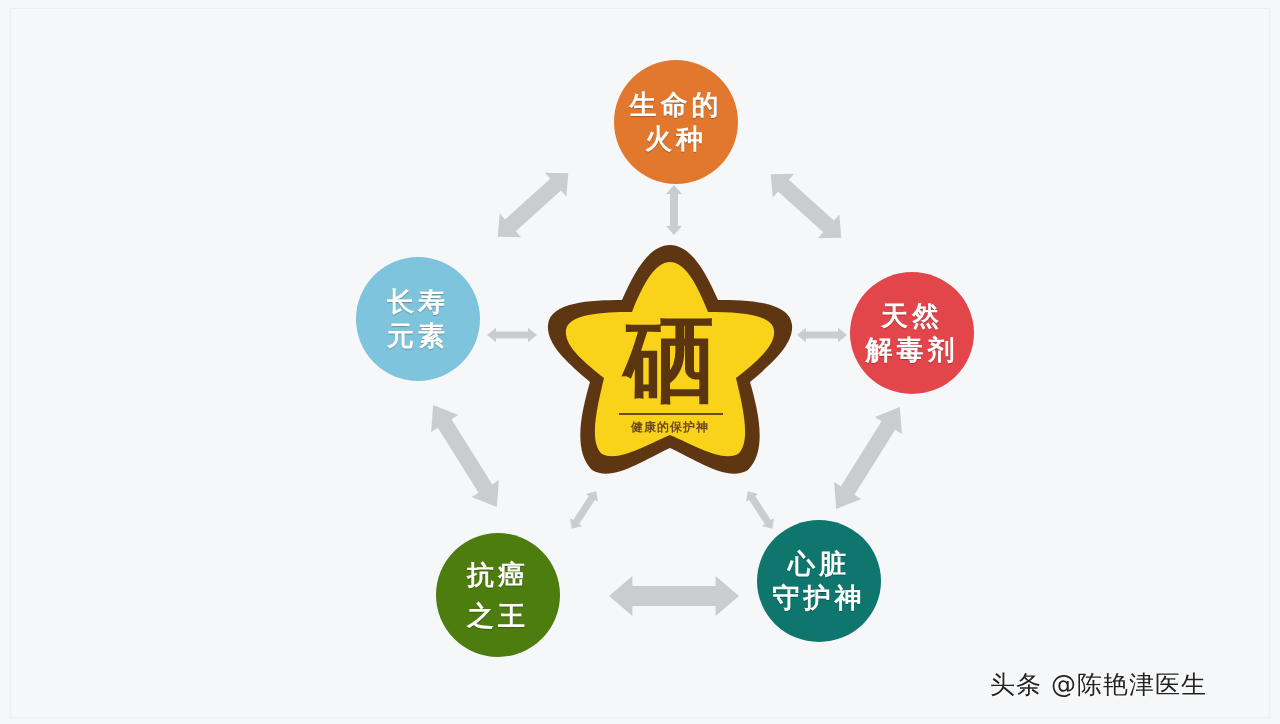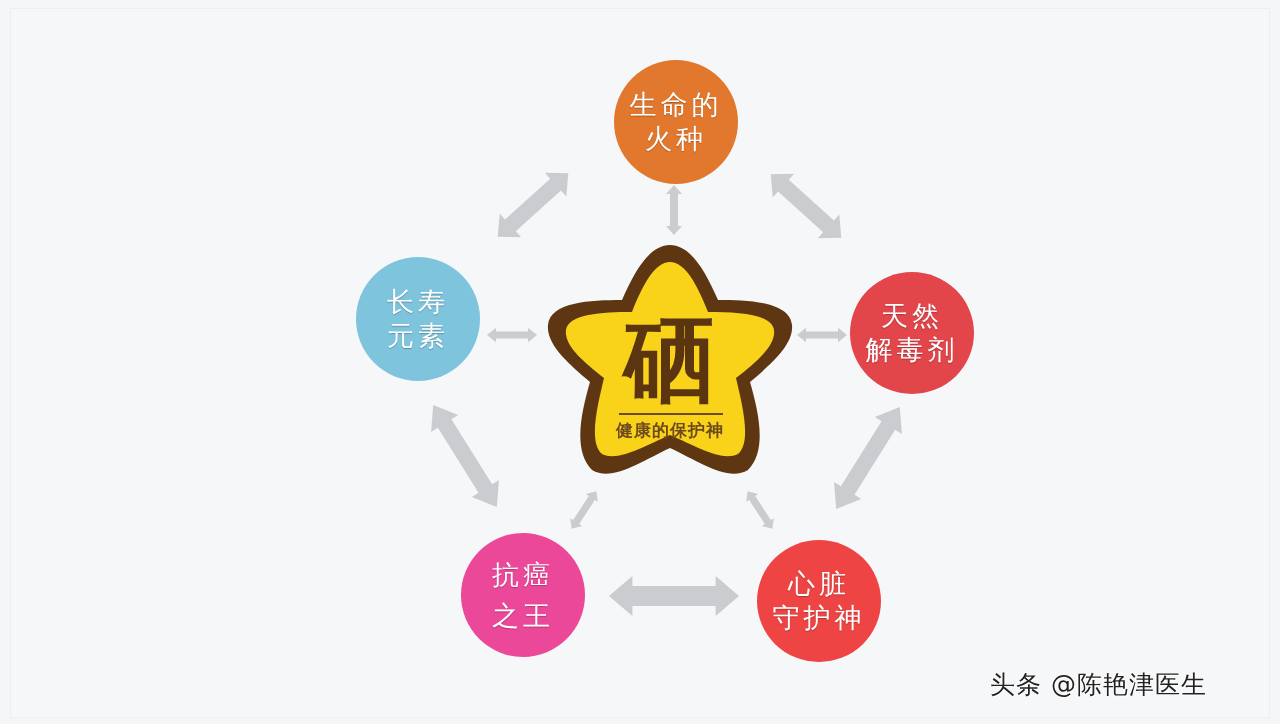--- a/index.html
+++ b/index.html
@@ -12,37 +12,37 @@
   .frame {
     position: absolute; left: 10px; top: 8px; width: 1260px; height: 710px;
     background: #f6f7f9;
     border: 1px solid #eceef1;
     box-sizing: border-box;
   }
   svg.arrows { position: absolute; left: 0; top: 0; }
   .node {
     position: absolute; border-radius: 50%;
     display: flex; flex-direction: column; align-items: center; justify-content: center;
-    color: #ffffff; font-weight: normal; font-size: 27px; line-height: 34px;
+    color: #ffffff; font-weight: bold; font-size: 27px; line-height: 34px;
     letter-spacing: 4px;
     text-shadow: 0 1px 1px rgba(0,0,0,0.25);
   }
   .node span { display: block; text-align: center; }
   .star-wrap { position: absolute; left: 545px; top: 238px; width: 250px; height: 245px; }
   .star-char {
     position: absolute; left: 0; width: 250px; top: 72px; text-align: center;
     font-family: "DejaVu Serif", serif; font-weight: bold; font-size: 92px;
     line-height: 100px; color: #5a3510;
   }
   .star-line {
     position: absolute; left: 74px; width: 104px; top: 175px; height: 2px; background: #6d4a1c;
   }
   .star-sub {
     position: absolute; left: 0; width: 250px; top: 181px; text-align: center;
-    font-size: 17px; font-weight: bold; color: #6d4a1c; letter-spacing: 1px;
+    font-size: 12px; font-weight: bold; color: #6d4a1c; letter-spacing: 1px;
   }
   .watermark {
     position: absolute; left: 990px; top: 668px;
     font-size: 25px; color: #222222; letter-spacing: 1px;
     text-shadow: 1px 1px 0 #ffffff, -1px 0 0 #ffffff;
   }
 </style>
 </head>
 <body>
 
@@ -105,26 +105,26 @@
 <div class="node" style="left:614px; top:60px; width:124px; height:124px; background:#e2782d;">
   <span>生命的</span>
   <span>火种</span>
 </div>
 
 <div class="node" style="left:850px; top:272px; width:124px; height:122px; background:#e2454a;">
   <span>天然</span>
   <span>解毒剂</span>
 </div>
 
-<div class="node" style="left:757px; top:540px; width:124px; height:122px; background:#ef4444;">
+<div class="node" style="left:757px; top:520px; width:124px; height:122px; background:#0f766e;">
   <span>心脏</span>
   <span>守护神</span>
 </div>
 
-<div class="node" style="left:461px; top:533px; width:124px; height:124px; background:#ec4899;gap:7px;">
+<div class="node" style="left:436px; top:533px; width:124px; height:124px; background:#4d7c0f;gap:7px;">
   <span>抗癌</span>
   <span>之王</span>
 </div>
 
 <div class="node" style="left:356px; top:257px; width:124px; height:124px; background:#7ec4dc;align-items:center;">
   <span>长寿</span>
   <span>元素</span>
 </div>
 
 <div class="watermark">头条 @陈艳津医生</div>

